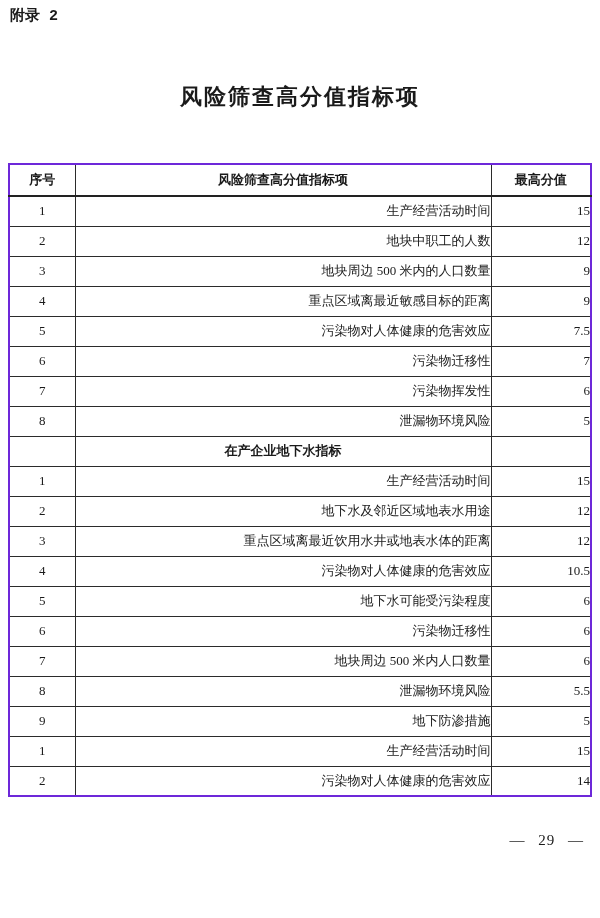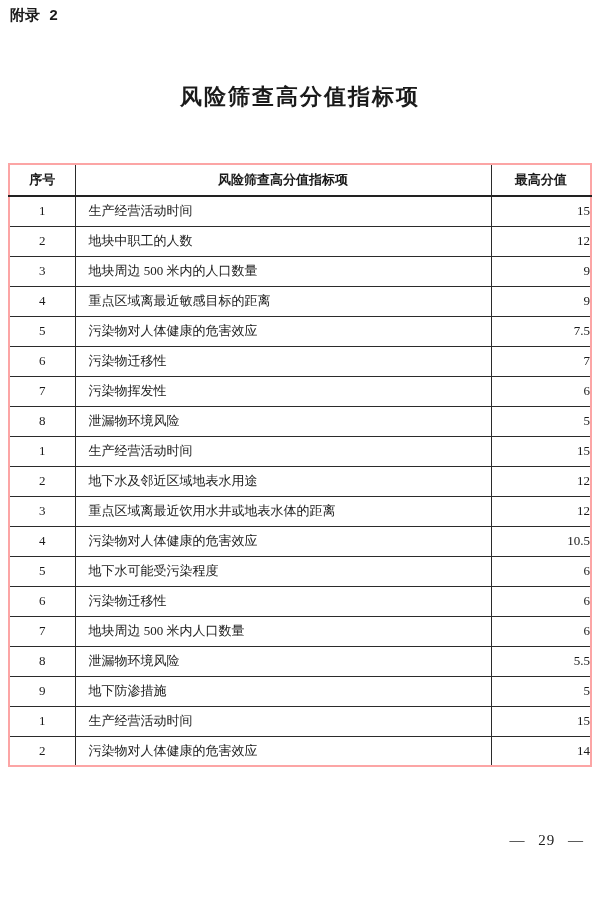--- a/index.html
+++ b/index.html
@@ -31,40 +31,40 @@
     letter-spacing: 2px;
   }
   table.score-table {
     position: absolute;
     top: 163px;
     left: 8px;
     width: 584px;
     border-collapse: collapse;
     table-layout: fixed;
     font-size: 13px;
-    border: 2px solid #fca5a5;
+    border: 2px solid #6d28d9;
   }
   .score-table th, .score-table td {
     border: 1px solid #2b2b2b;
     vertical-align: middle;
     overflow: hidden;
     white-space: nowrap;
   }
   .score-table thead th {
     height: 32px;
     font-weight: bold;
     text-align: center;
     border-bottom: 2px solid #222222;
   }
   .score-table tbody tr { height: 30px; }
   .col-serial { width: 66px; }
   .col-indicator { width: auto; }
   .col-score { width: 100px; }
   .cell-serial { text-align: center; }
-  .cell-indicator { text-align: left; padding-left: 13px; }
+  .cell-indicator { text-align: right; padding-left: 13px; }
   .cell-score { text-align: right; }
   tr.section-row td {
     text-align: center;
     font-weight: bold;
   }
   .page-number {
     position: absolute;
     top: 832px;
     right: 16px;
     font-size: 15px;
@@ -126,20 +126,25 @@
       <tr>
         <td class="cell-serial">7</td>
         <td class="cell-indicator">污染物挥发性</td>
         <td class="cell-score">6</td>
       </tr>
       <tr>
         <td class="cell-serial">8</td>
         <td class="cell-indicator">泄漏物环境风险</td>
         <td class="cell-score">5</td>
       </tr>
+      <tr class="section-row">
+        <td class="cell-serial"></td>
+        <td class="cell-section-title">在产企业地下水指标</td>
+        <td class="cell-score"></td>
+      </tr>
       <tr>
         <td class="cell-serial">1</td>
         <td class="cell-indicator">生产经营活动时间</td>
         <td class="cell-score">15</td>
       </tr>
       <tr>
         <td class="cell-serial">2</td>
         <td class="cell-indicator">地下水及邻近区域地表水用途</td>
         <td class="cell-score">12</td>
       </tr>

